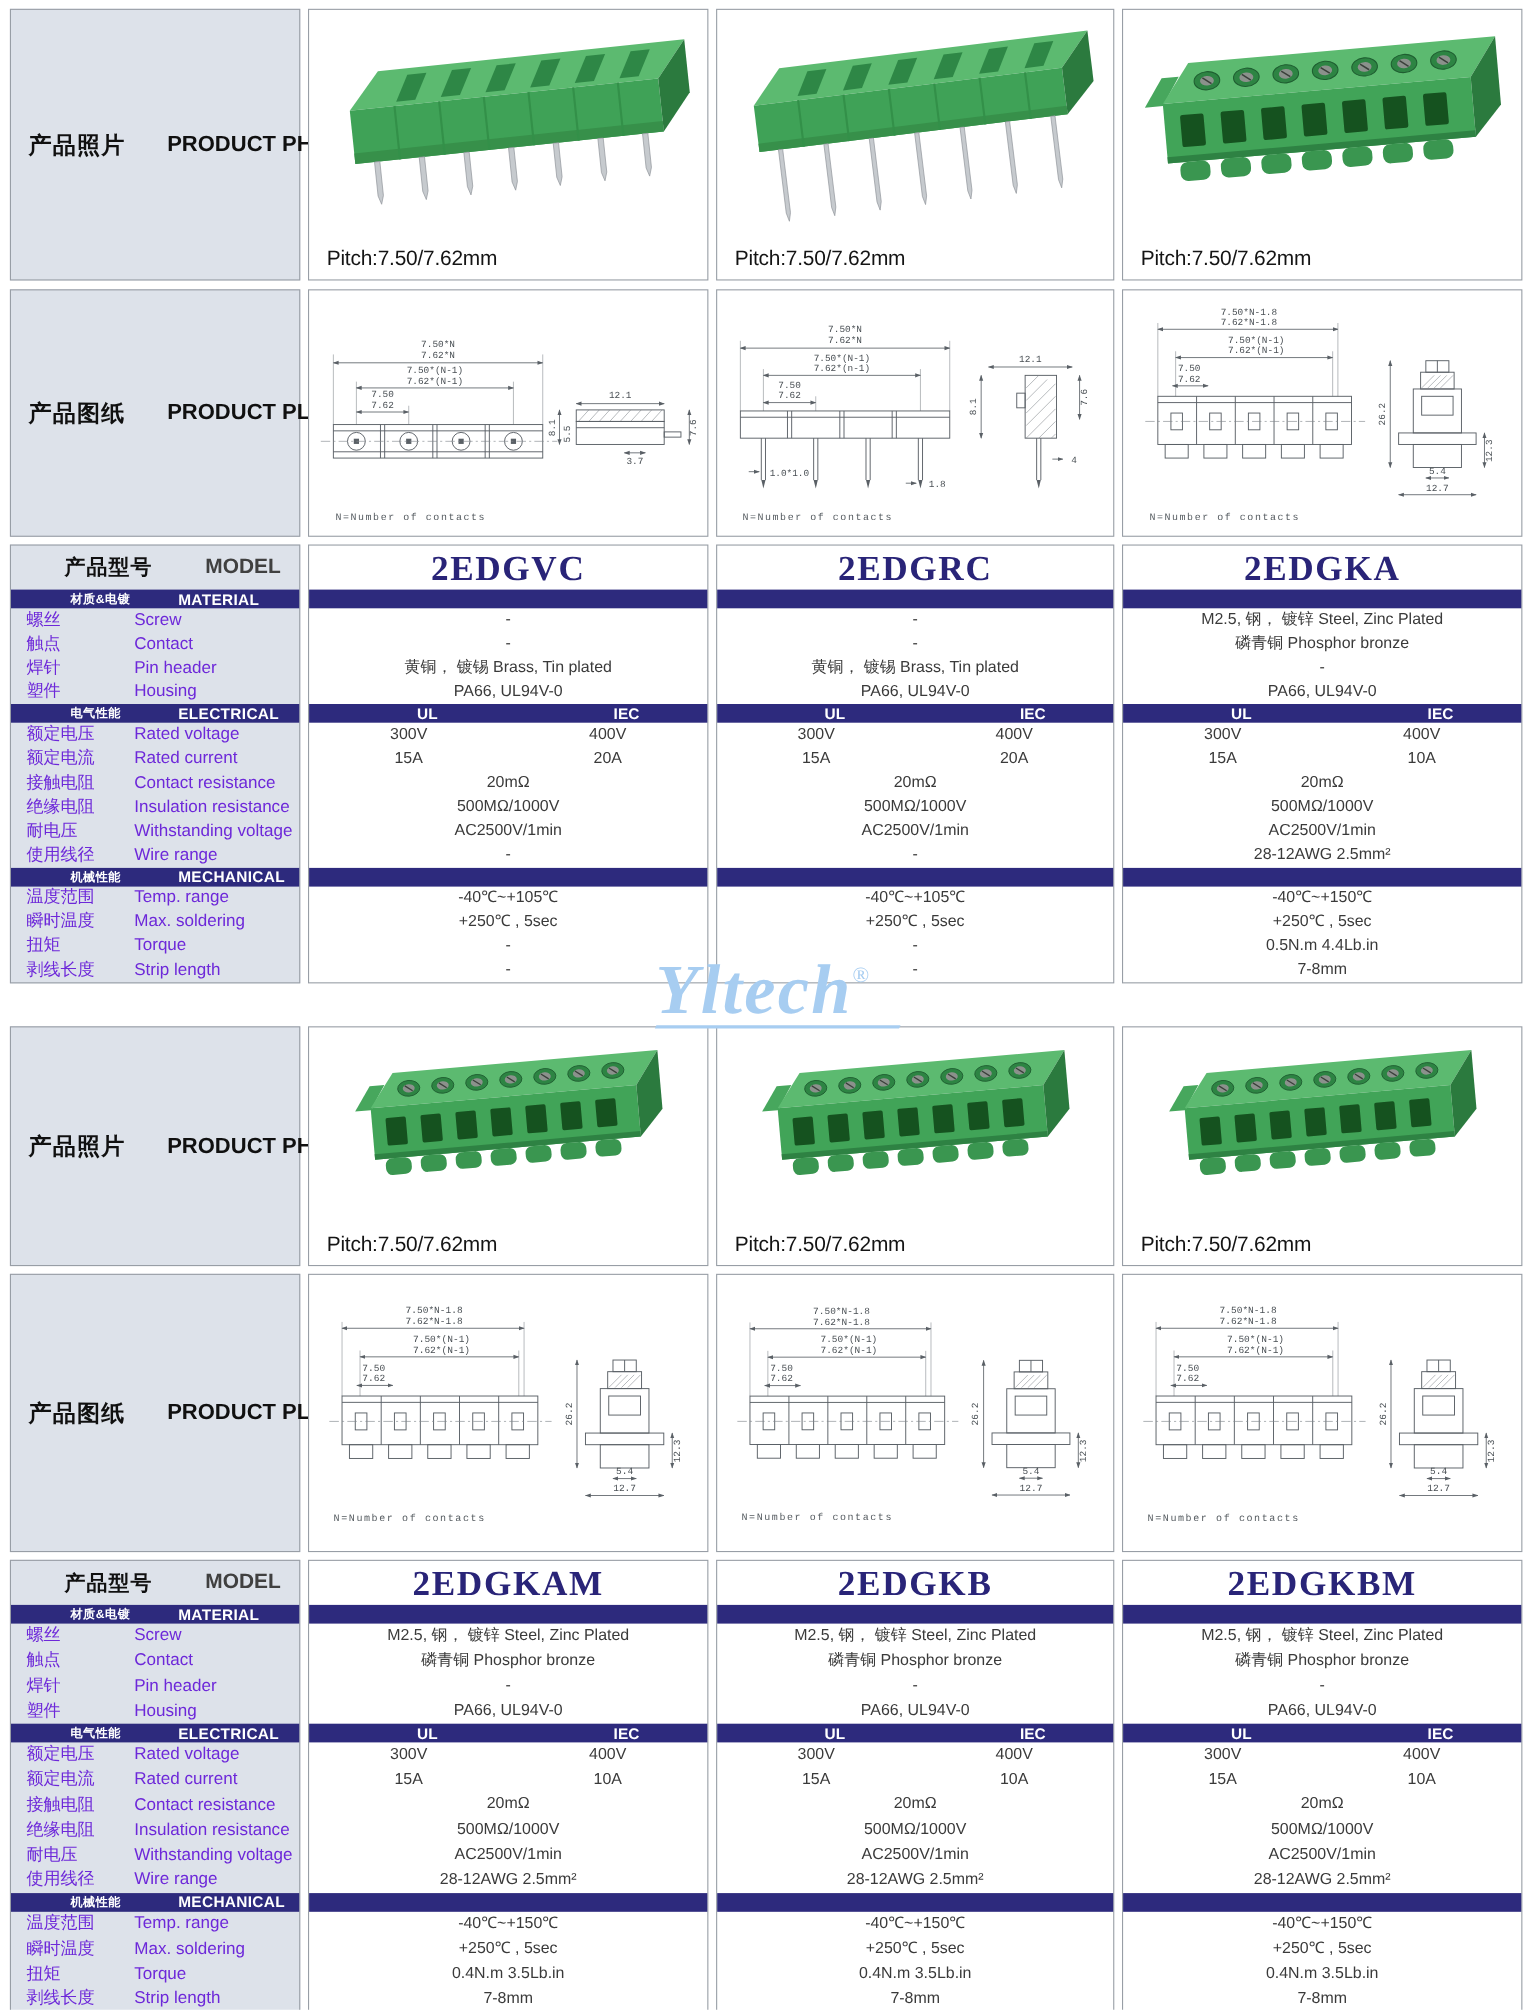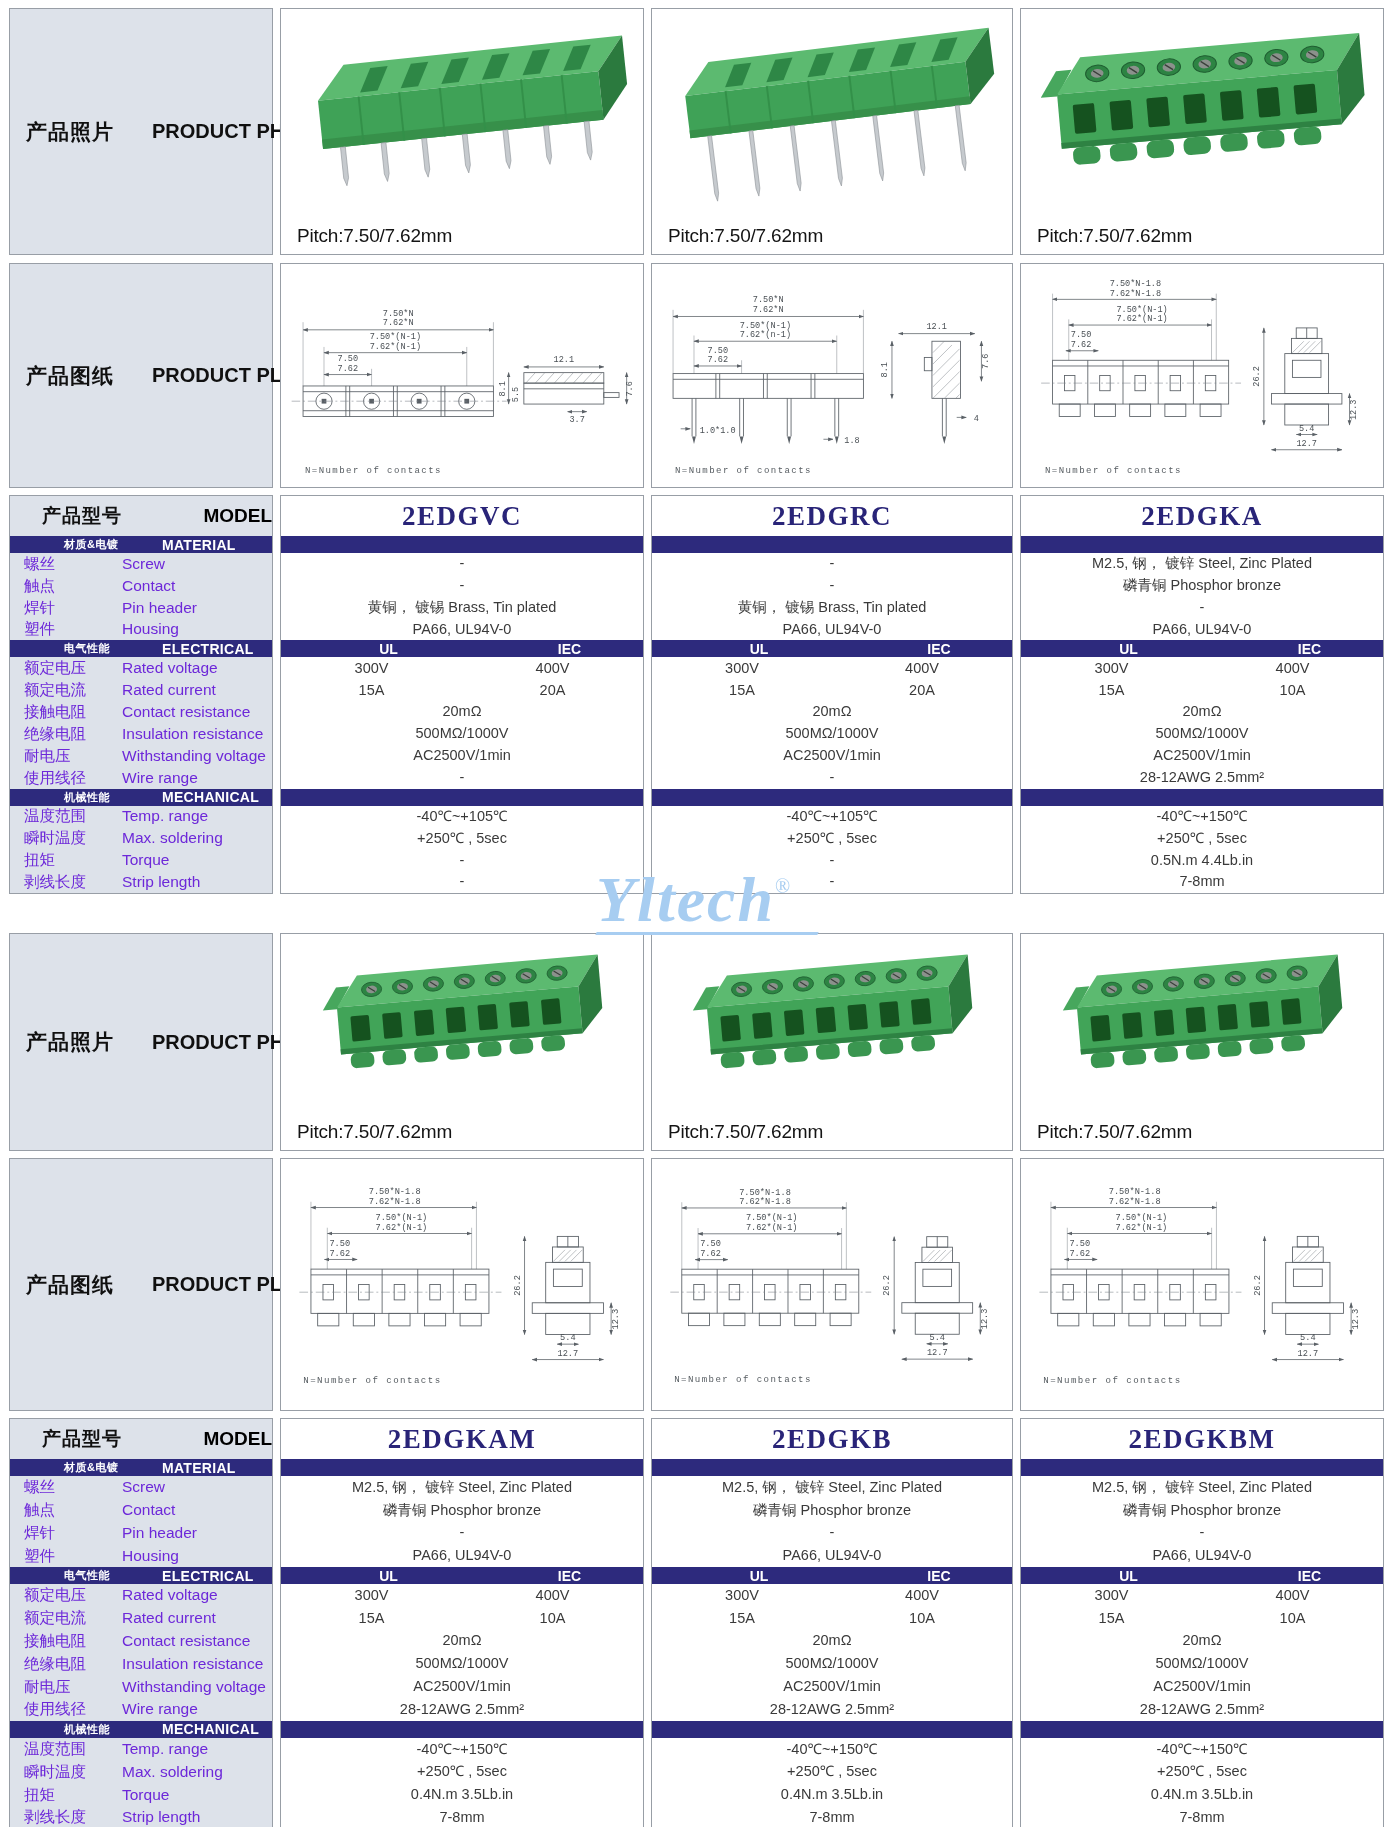--- a/index.html
+++ b/index.html
@@ -17,24 +17,24 @@
   .sec1{margin-bottom:39px;}
   .photo-cell svg.photo{position:absolute;left:6px;top:4px;width:calc(100% - 12px);height:calc(100% - 44px);}
   .pitch{position:absolute;left:16px;bottom:7px;font-size:19px;color:#141414;font-weight:500;letter-spacing:-0.2px;}
   .plan-cell svg.plan{position:absolute;left:3px;top:3px;width:calc(100% - 6px);height:calc(100% - 6px);}
   
   .col-block{border:1px solid #989ea6;background:#fff;box-sizing:border-box;display:flex;flex-direction:column;}
   .sec1 .col-block{height:399px;}
   .sec2 .col-block{height:412px;}
   .label-block{background:#dde2ea;}
   .r-model{flex:0 0 40px;display:flex;align-items:center;justify-content:center;}
-  .r-model.lbl{justify-content:space-between;padding-left:32px;gap:24px;}
+  .r-model.lbl{justify-content:center;padding-left:32px;gap:24px;}
   .r-model.lbl .zh{font-size:19px;font-weight:bold;color:#101010;flex:0 0 104px;letter-spacing:1px;}
-  .r-model.lbl .en{font-size:19px;font-weight:bold;color:#000000;}
-  .model-name{font-family:"Liberation Serif",serif;font-weight:bold;font-size:27px;color:#292478;letter-spacing:1.5px;}
+  .r-model.lbl .en{font-size:19px;font-weight:bold;color:#404040;}
+  .model-name{font-family:"Liberation Serif",serif;font-weight:bold;font-size:32px;color:#292478;letter-spacing:1.5px;}
   .r-hdr{flex:0 0 17px;background:#2d2a7d;display:flex;align-items:center;color:#fff;font-weight:bold;font-size:14px;}
   .r-hdr.lbl{padding-left:14px;}
   .r-hdr.lbl .zh{flex:0 0 98px;font-size:11px;letter-spacing:.5px;margin-left:40px;}
   .r-hdr.lbl .en{font-size:14px;letter-spacing:.3px;}
   .r-hdr.two span{flex:1;text-align:center;padding-left:34px;}
   .r-data{flex:1;display:flex;align-items:center;justify-content:center;font-size:14.5px;color:#3a3a3a;text-align:center;line-height:1.05;}
   .r-data.lbl{justify-content:flex-start;padding-left:14px;color:#6d28d9;}
   .r-data.lbl .zh{flex:0 0 98px;font-size:15.5px;text-align:left;}
   .r-data.lbl .en{font-size:15.5px;text-align:center;white-space:nowrap;}
   .r-data.two{padding:0;}

